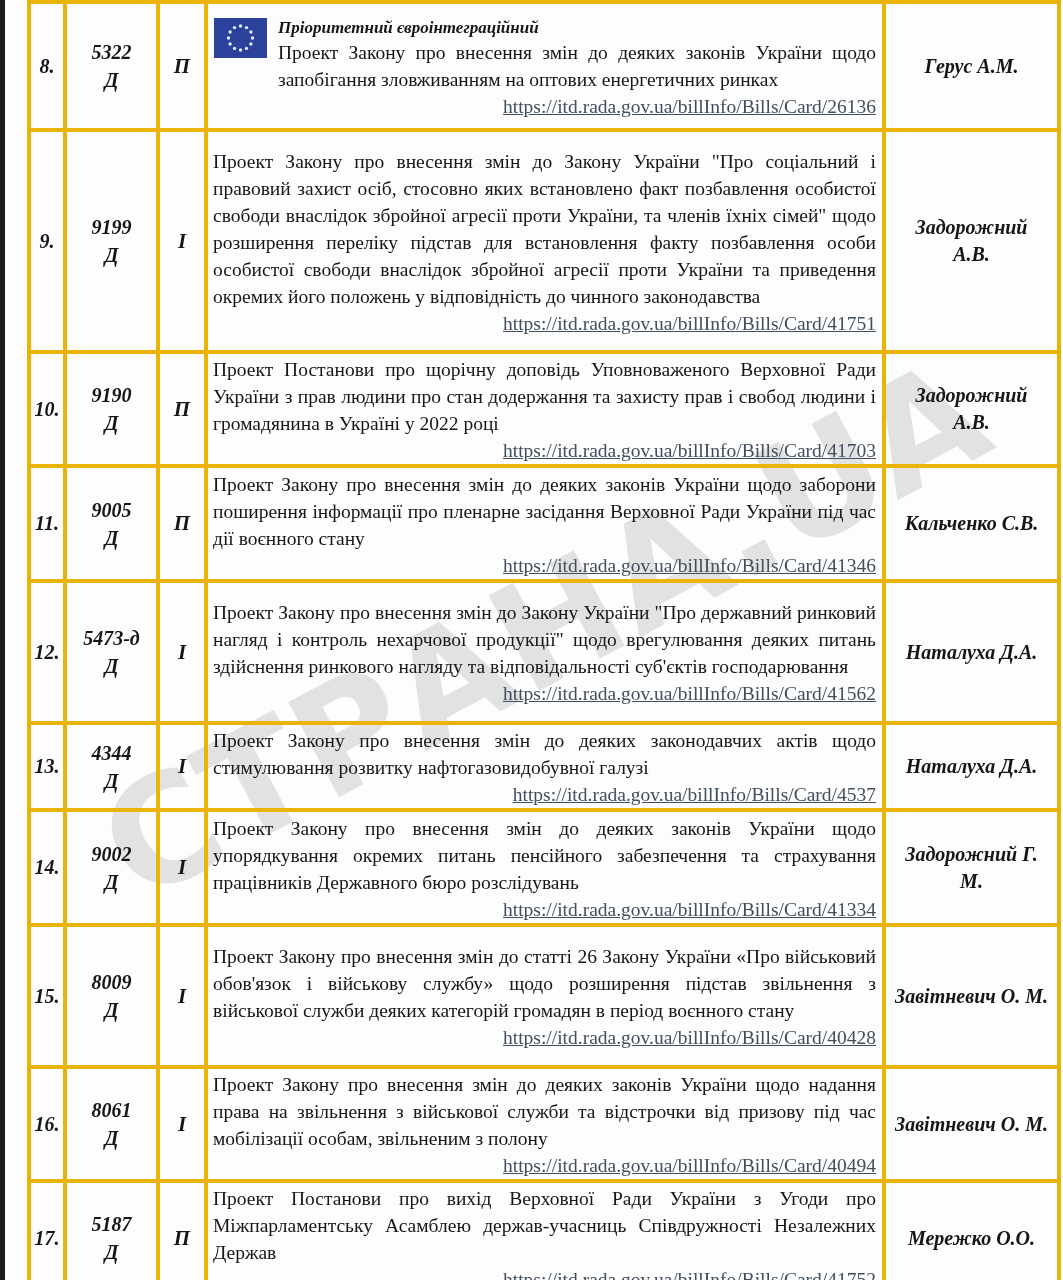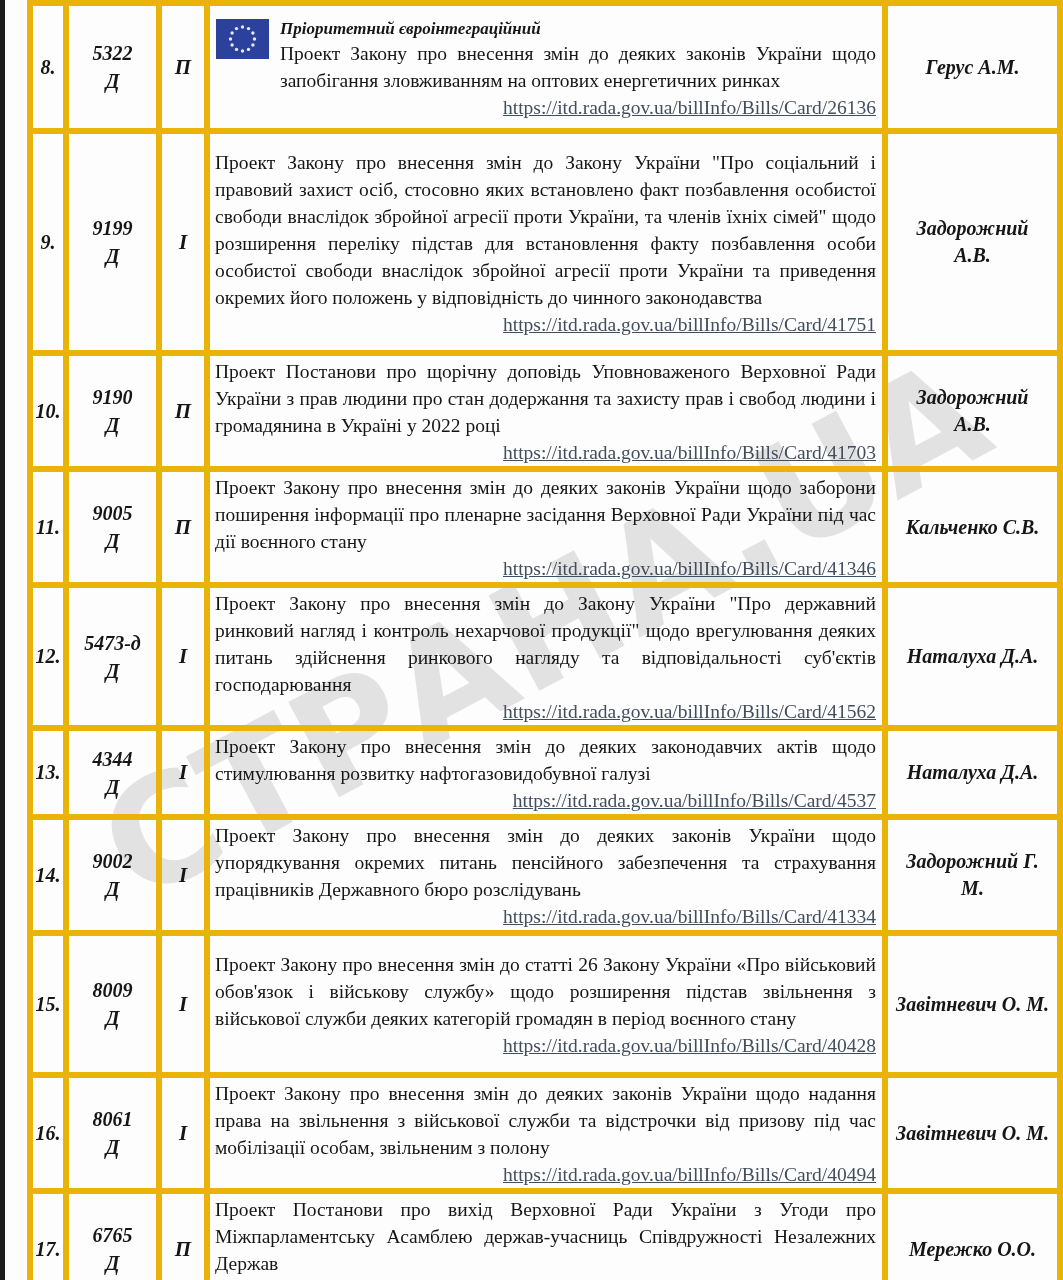--- a/index.html
+++ b/index.html
@@ -20,21 +20,21 @@
     font-weight:bold;font-size:148px;letter-spacing:2px;
     color:var(--wm-color,rgba(145,145,145,0.5));
     opacity:0.5;white-space:nowrap;pointer-events:none;
   }
   table.bills{
     position:absolute;left:27px;top:0;width:1030px;z-index:2;
     border-collapse:collapse;table-layout:fixed;
     background:transparent;
   }
   table.bills td{
-    border:6px solid #eab308;
+    border:4px solid #eab308;
     vertical-align:middle;
     box-sizing:border-box;
     overflow:hidden;
   }
   td.c1{
     text-align:center;font-weight:bold;font-style:italic;
     font-size:20px;padding:0 1px;
   }
   td.c2{
     text-align:center;font-weight:bold;font-style:italic;
@@ -215,21 +215,21 @@
         <td class="c3">І</td>
         <td class="c4">
           <div class="desc">Проект Закону про внесення змін до деяких законів України щодо надання права на звільнення з військової служби та відстрочки від призову під час мобілізації особам, звільненим з полону</div>
           <div class="urlline"><a class="bill-url">https://itd.rada.gov.ua/billInfo/Bills/Card/40494</a></div>
         </td>
         <td class="c5">Завітневич О. М.</td>
       </tr>
       <tr style="height: 113px;">
         <td class="c1">17.</td>
         <td class="c2">
-          <div>6765</div>
+          <div>5187</div>
           <div>Д</div>
         </td>
         <td class="c3">П</td>
         <td class="c4">
           <div class="desc">Проект Постанови про вихід Верховної Ради України з Угоди про Міжпарламентську Асамблею держав-учасниць Співдружності Незалежних Держав</div>
           <div class="urlline"><a class="bill-url">https://itd.rada.gov.ua/billInfo/Bills/Card/41752</a></div>
         </td>
         <td class="c5">Мережко О.О.</td>
       </tr>
     </tbody>

